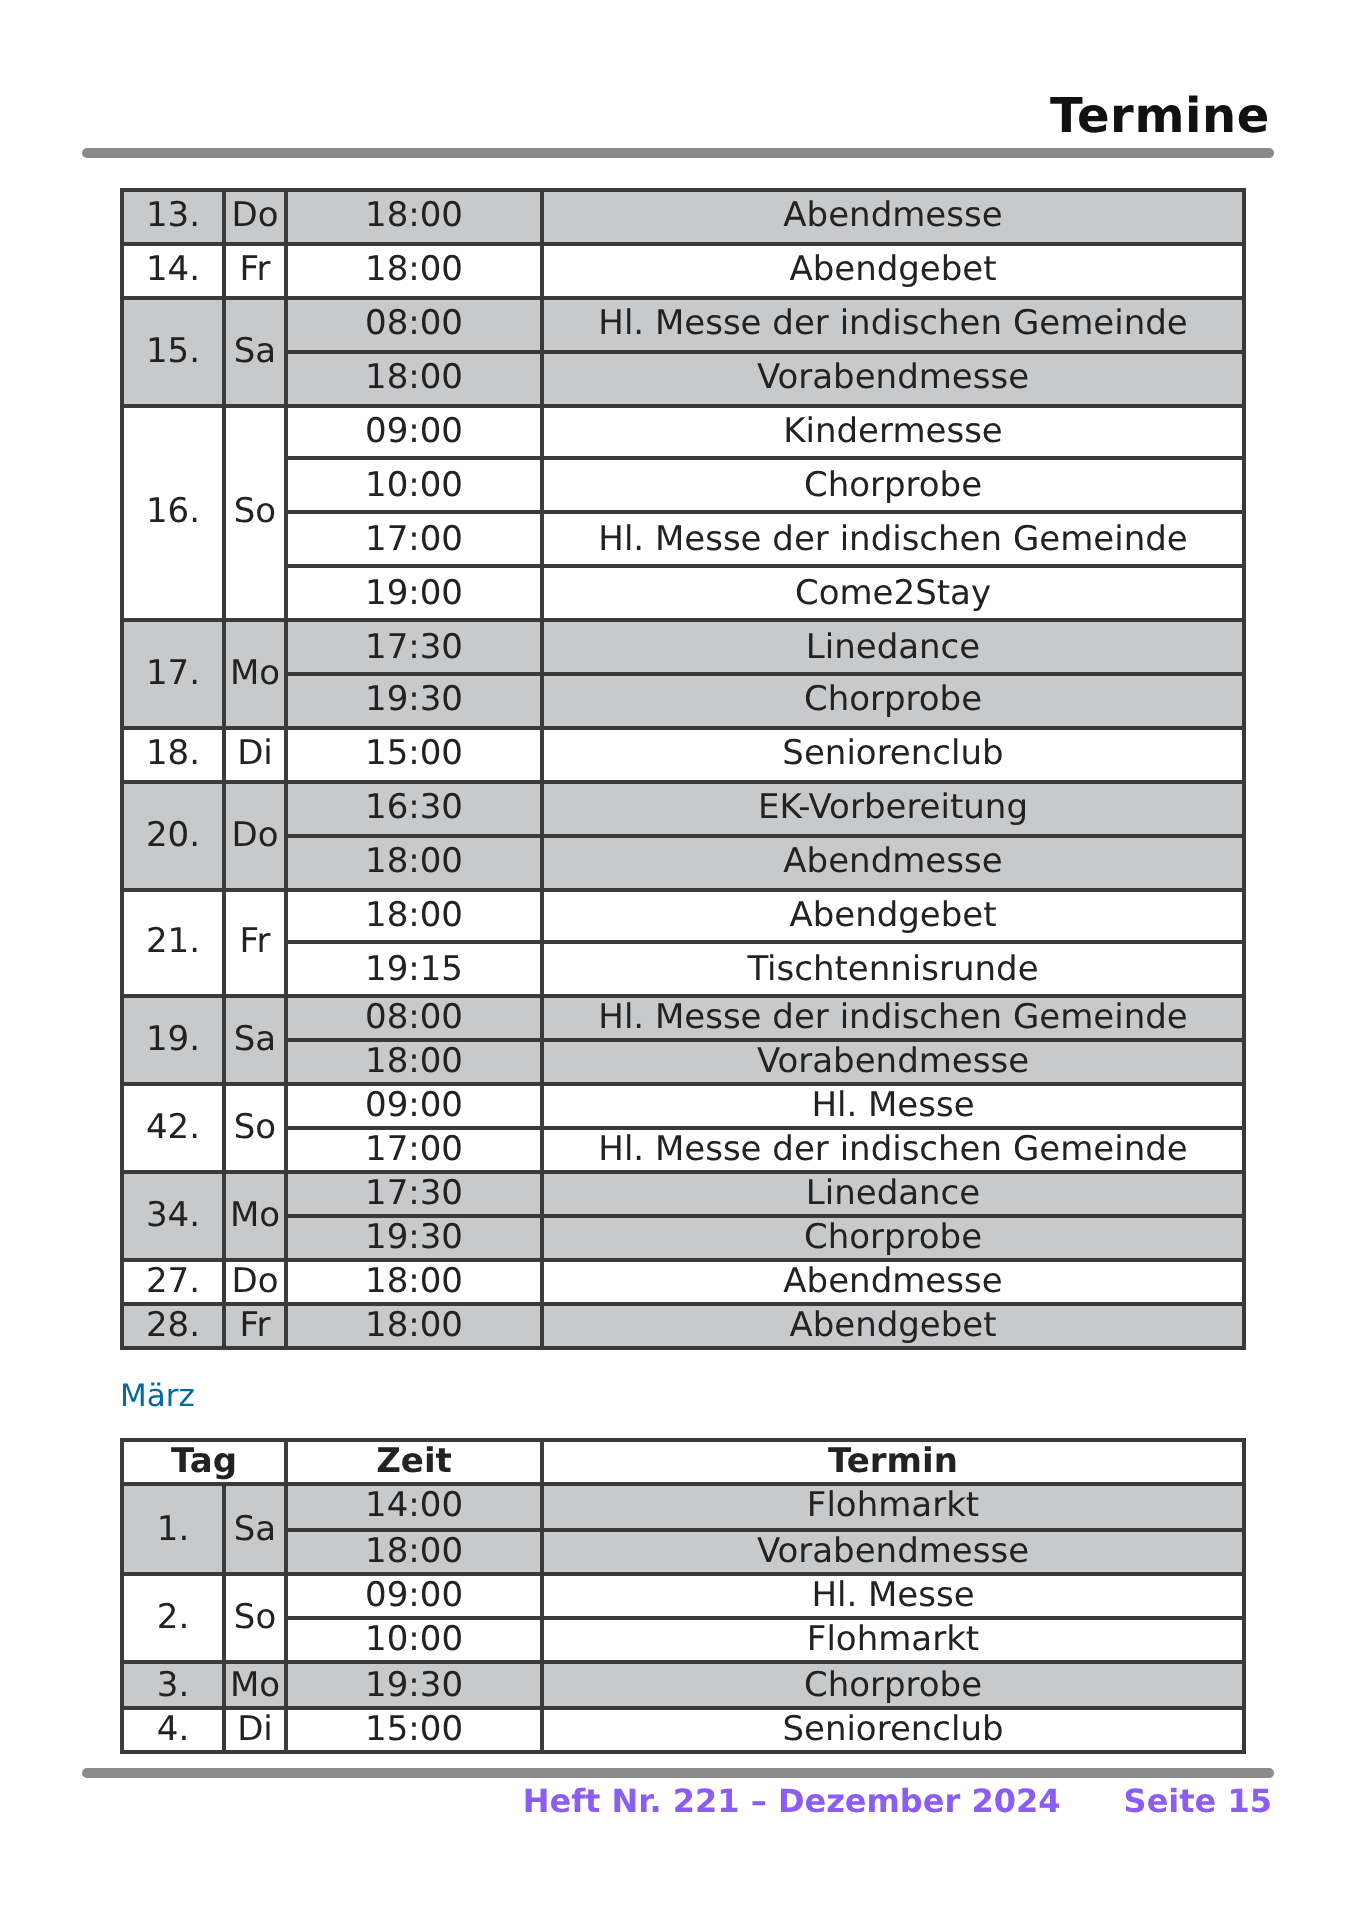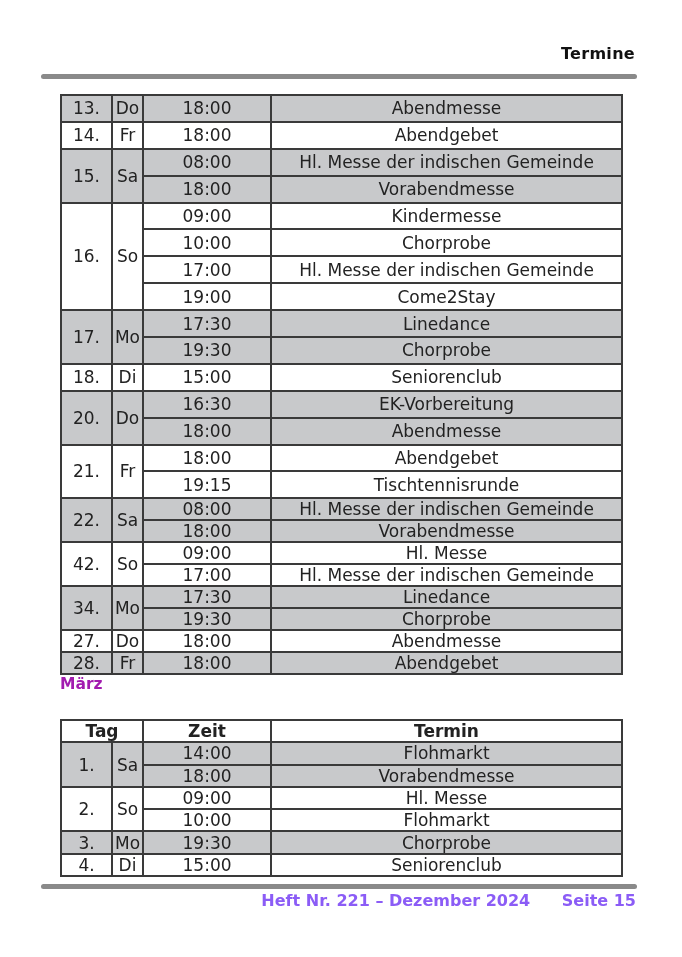--- a/index.html
+++ b/index.html
@@ -1,32 +1,32 @@
 <!DOCTYPE html>
 <html><head>
   <meta charset="utf-8">
   <style>
     html, body { margin: 0; padding: 0; background: #ffffff; }
     body { width: 682px; height: 957px; position: relative; font-family: "DejaVu Sans", sans-serif; color: #222; overflow: hidden; }
-    .page-title { position: absolute; right: 47px; top: 44px; font-family: "DejaVu Sans", sans-serif; font-weight: bold; font-size: 16px; color: #111; letter-spacing: 0.3px; }
+    .page-title { position: absolute; right: 47px; top: 44px; font-family: "DejaVu Sans", sans-serif; font-weight: bold; font-size: 24px; color: #111; letter-spacing: 0.3px; }
     .rule { position: absolute; left: 41px; width: 596px; height: 5px; background: #8a8a8a; border-radius: 3px; }
     .rule.top { top: 74px; }
     .rule.bottom { top: 884px; }
     table.sched { position: absolute; left: 60px; width: 563px; border-collapse: collapse; table-layout: fixed; font-size: 17px; }
     table.sched td, table.sched th { border: 2px solid #3a3a3a; text-align: center; padding: 0; color: #222; }
     table.sched col.c-day { width: 51px; }
     table.sched col.c-wd { width: 31px; }
     table.sched col.c-time { width: 128px; }
     table.sched col.c-event { width: auto; }
     .g { background: #c8c9cb; }
     .w { background: #ffffff; }
     #dec { top: 94px; }
     #dec tr { height: 26.9px; }
     #dec tr.tight { height: 22px; }
-    .month-title { position: absolute; left: 60px; top: 675px; font-weight: bold; font-size: 15.5px; color: #a21caf; }
+    .month-title { position: absolute; left: 60px; top: 689px; font-weight: normal; font-size: 15.5px; color: #0369a1; }
     #mar { top: 719px; }
     #mar tr { height: 22.3px; }
     #mar th { font-weight: bold; background: #fff; }
     .footer { position: absolute; right: 46px; top: 891px; font-weight: bold; font-size: 16px; color: #8b5cf6; }
     .footer span { display: inline-block; }
     .footer .issue { margin-right: 26px; }
   </style>
 </head>
 <body>
 
@@ -111,21 +111,21 @@
         <td rowspan="2">21.</td>
         <td rowspan="2">Fr</td>
         <td>18:00</td>
         <td>Abendgebet</td>
       </tr>
       <tr class="w">
         <td>19:15</td>
         <td>Tischtennisrunde</td>
       </tr>
       <tr class="g tight">
-        <td rowspan="2">22.</td>
+        <td rowspan="2">19.</td>
         <td rowspan="2">Sa</td>
         <td>08:00</td>
         <td>Hl. Messe der indischen Gemeinde</td>
       </tr>
       <tr class="g tight">
         <td>18:00</td>
         <td>Vorabendmesse</td>
       </tr>
       <tr class="w tight">
         <td rowspan="2">42.</td>

